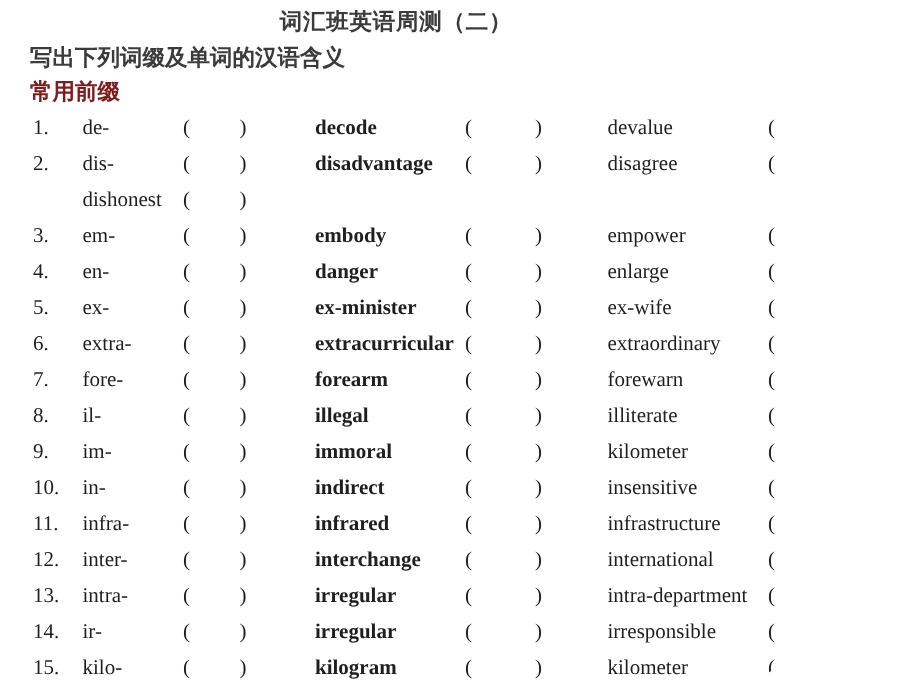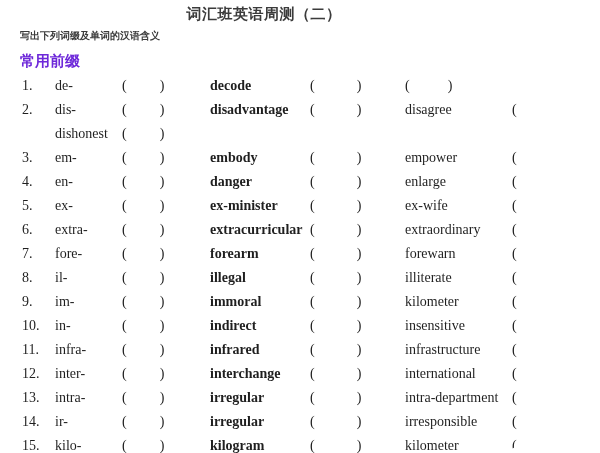--- a/index.html
+++ b/index.html
@@ -24,31 +24,31 @@
     font-size: 15px;
     color: #3b3b3b;
     letter-spacing: 0.5px;
   }
   .instruction {
     position: absolute;
     top: 29px;
     left: 20px;
     font-family: "Liberation Sans", sans-serif;
     font-weight: bold;
-    font-size: 10px;
+    font-size: 15px;
     color: #3b3b3b;
   }
   .section {
     position: absolute;
     top: 52px;
     left: 20px;
     font-family: "Liberation Sans", sans-serif;
     font-weight: bold;
     font-size: 15px;
-    color: #6d28d9;
+    color: #7f1d1d;
   }
   .rows {
     position: absolute;
     top: 74px;
     left: 0;
     width: 600px;
   }
   .row {
     display: flex;
     align-items: baseline;
@@ -97,20 +97,21 @@
     </span>
     <span class="cell cellB">
       <span class="word wordB">decode</span>
       <span class="blank">
             <span>(</span>
             <span class="gap gapB"></span>
             <span>)</span>
           </span>
     </span>
     <span class="cell cellC">
+      <span class="word wordC">devalue</span>
       <span class="blank">
             <span>(</span>
             <span class="gap gapC"></span>
             <span>)</span>
           </span>
     </span>
   </div>
 
   <div class="row">
     <span class="num">2.</span>

